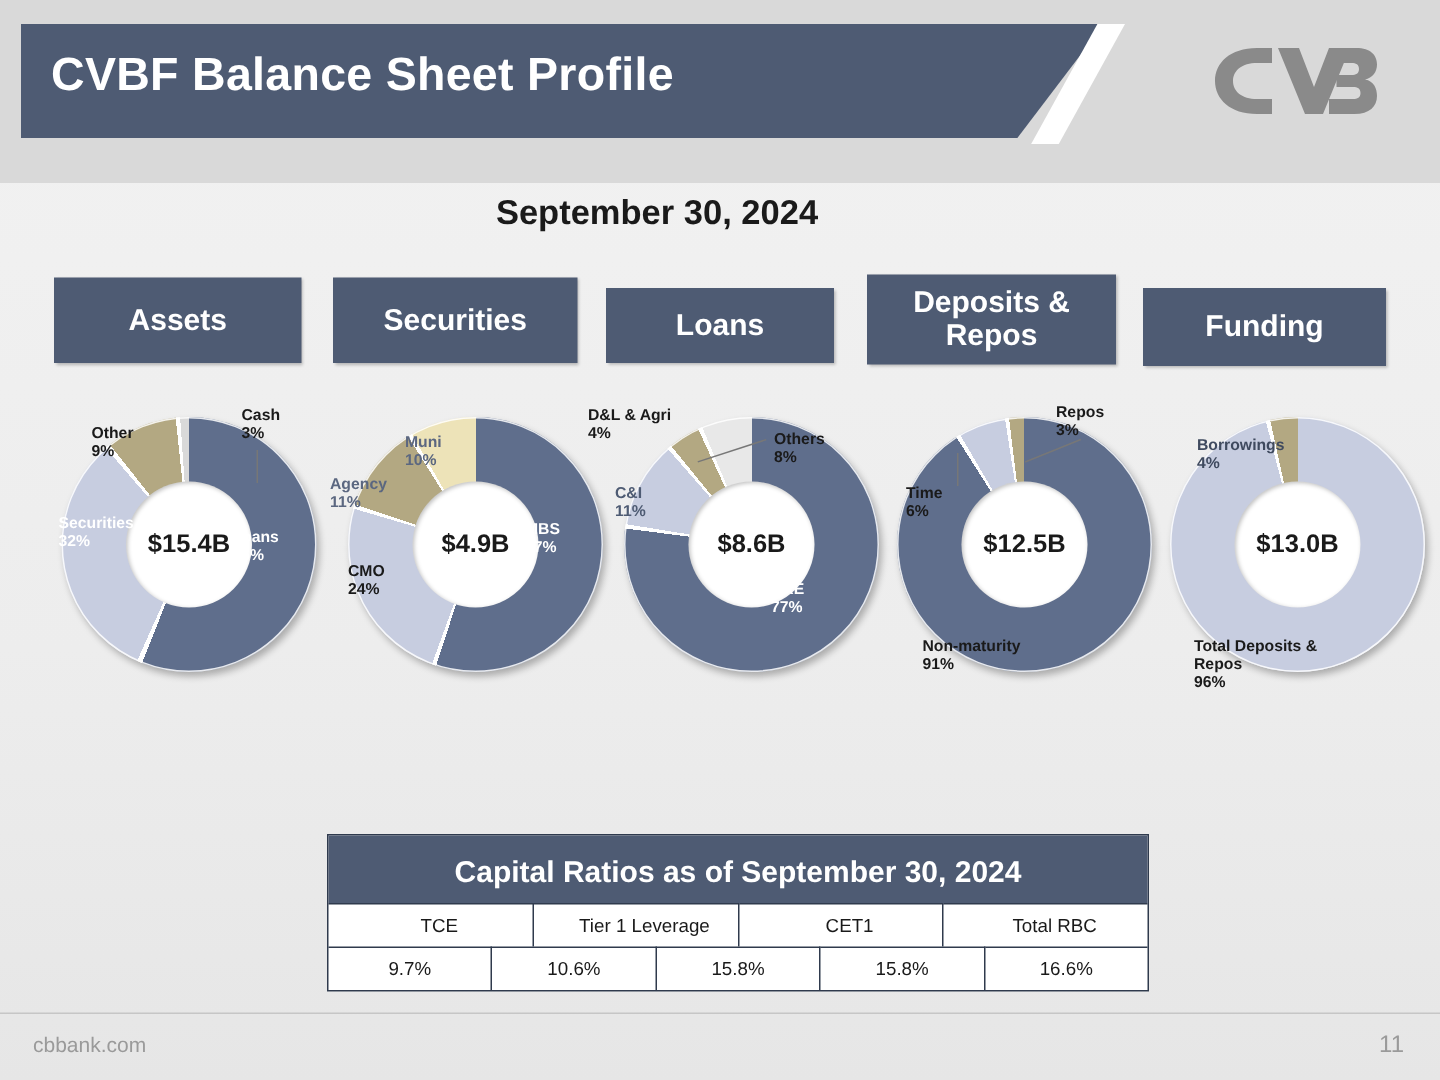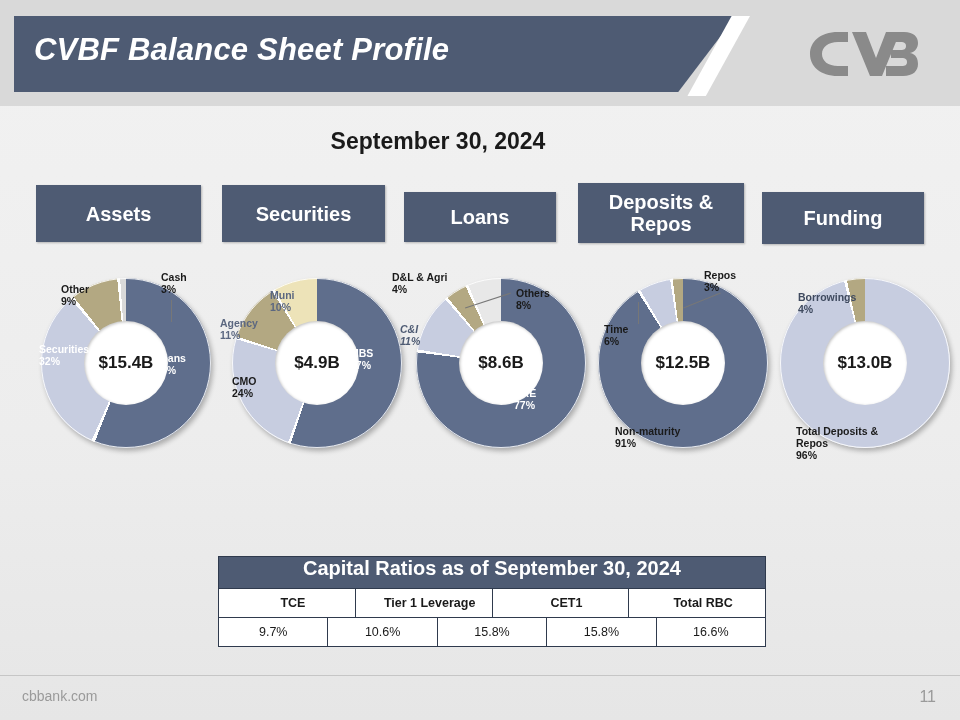--- a/index.html
+++ b/index.html
@@ -9,23 +9,22 @@
     background: #ffffff;
     overflow: hidden;
   }
   #slide {
     position: relative;
     width: 960px; height: 720px;
     background: linear-gradient(to bottom, #f2f2f2 0%, #ededed 60%, #e6e6e6 100%);
   }
   
   .header-band {
-    position: absolute; left: 0; top: 0; width: 960px; height: 106px;
+    position: absolute; left: 0; top: 0; width: 960px; height: 122px;
     background: #d9d9d9;
-    font-style: italic;
   }
   .header-shape {
     position: absolute; left: 14px; top: 16px;
     width: 722px; height: 76px;
     background: #4e5b73;
     clip-path: polygon(0 0, 100% 0, 92% 100%, 0% 100%);
   }
   .header-shape2 {
     position: absolute; left: 14px; top: 16px;
     width: 736px; height: 80px;
@@ -91,34 +90,34 @@
   
   .cap-table {
     position: absolute; left: 218px; top: 556px;
     width: 548px;
     border: 1px solid #2f3a4d;
     background: #ffffff;
   }
   .cap-title {
     background: #4e5b73; color: #ffffff;
     font-size: 20px; font-weight: bold;
-    text-align: center; padding: 0 0 8px;
+    text-align: center; padding: 14px 0 8px;
   }
   .cap-row { display: flex; }
   .cap-cell {
     flex: 1 1 0;
     text-align: center;
     font-size: 12.5px;
     padding: 7px 0;
     border-right: 1px solid #2f3a4d;
     border-top: 1px solid #2f3a4d;
     color: #1a1a1a;
   }
   .cap-cell:last-child { border-right: none; }
-  .cap-row.head .cap-cell { font-weight: bold; padding-left: 12px; }
+  .cap-row.head .cap-cell { font-weight: normal; padding-left: 12px; }
   
   .footer-rule {
     position: absolute; left: 0; bottom: 44px; width: 960px; height: 1px;
     background: #c6c6c6;
   }
   .footer-url {
     position: absolute; left: 22px; bottom: 16px;
     font-size: 14px; color: #9a9a9a;
   }
   .footer-page {
@@ -225,21 +224,21 @@
         #b3a882 320.8deg 335.2deg,
         #ffffff 335.2deg 337.2deg,
         #e8e8e8 337.2deg 360deg);">
       <div class="ring-edge"></div>
       <div class="donut-hole">$8.6B</div>
     </div>
     <div class="lbl white" style="left:116px; top:110px; width:40px;">
       <span>CRE</span><br>
       <span>77%</span>
     </div>
-    <div class="lbl" style="left:2px; top:46px; width:40px; color:#4e5b73;font-style:italic;">
+    <div class="lbl" style="left:12px; top:46px; width:40px; color:#4e5b73;">
       <span>C&amp;I</span><br>
       <span>11%</span>
     </div>
     <div class="lbl" style="left:-6px; top:-6px; width:74px;">
       <span>D&amp;L &amp; Agri</span><br>
       <span>4%</span>
     </div>
     <div class="lbl" style="left:118px; top:10px; width:44px;">
       <span>Others</span><br>
       <span>8%</span>

